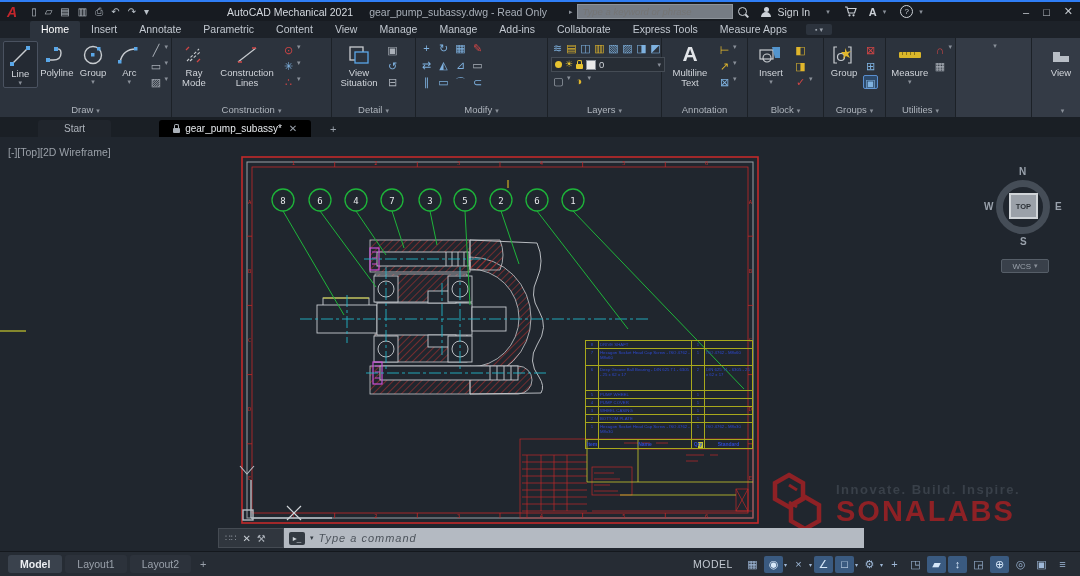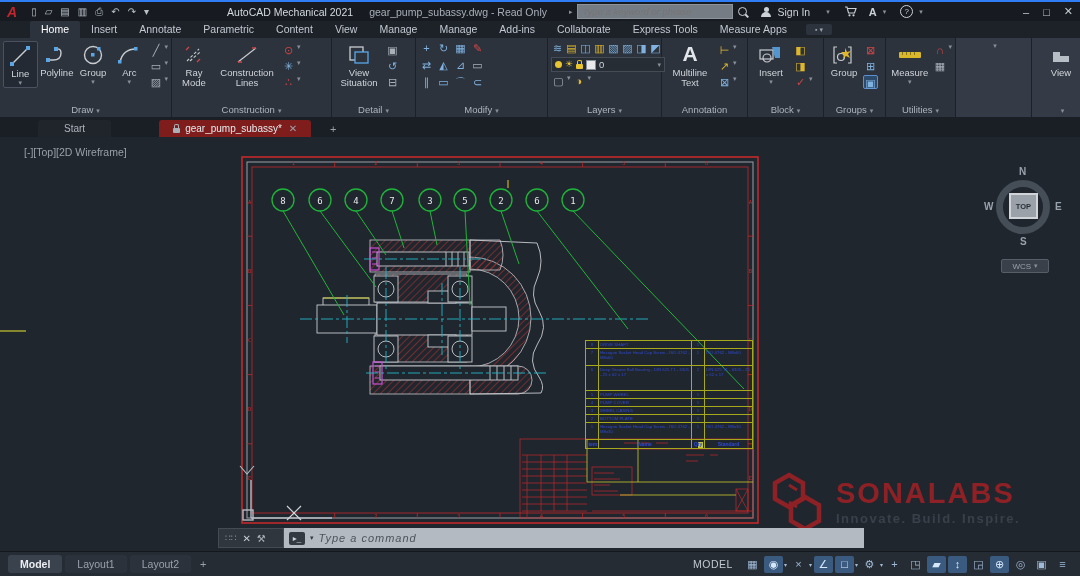--- a/index.html
+++ b/index.html
@@ -59,26 +59,26 @@
     background:repeating-linear-gradient(90deg,#8a741a 0 1px,transparent 1px 4px);}
   .clipicon{width:15px;height:19px;background:#c9975a;border-radius:2px;position:relative;}
   .clipicon::before{content:"";position:absolute;left:2px;top:3px;width:11px;height:14px;background:#f0f0f0;}
   .clipicon::after{content:"";position:absolute;left:4px;top:-2px;width:7px;height:3px;background:#8a6a3a;border-radius:1px;}
   .lighter{background:#343b46;}
   svg text{font-family:"DejaVu Sans Mono","Liberation Mono",monospace;}
   
   #filetabs{left:0;top:117px;width:1080px;height:20px;background:#1a1f25;display:flex;align-items:flex-end;padding-left:14px;box-sizing:border-box;gap:2px;}
   .ftab{height:17px;display:flex;align-items:center;gap:5px;font-size:10px;color:#aeb4bc;background:#20252c;
     padding:0 14px;border-radius:3px 3px 0 0;cursor:default;}
-  .ftab.active{background:#7f1d1d;color:#e6e9ed;}
+  .ftab.active{background:#000000;color:#e6e9ed;}
   .ftab .x{color:#9aa1ab;font-size:10px;margin-left:2px;}
   #newtab{width:16px;height:16px;color:#9aa1ab;font-size:11px;display:flex;align-items:center;justify-content:center;}
   
   #canvas{left:0;top:137px;width:1080px;height:414px;background:#20262e;}
-  #vplabel{left:24px;top:146px;font-size:10.5px;color:#9aa0a8;text-align:center;}
+  #vplabel{left:8px;top:146px;font-size:10.5px;color:#9aa0a8;text-align:center;}
   
   #vcube{left:984px;top:166px;width:80px;height:112px;}
   #vc-ring{position:absolute;left:12px;top:14px;width:54px;height:54px;border:7px solid #454d57;border-radius:50%;box-sizing:border-box;}
   .vc-l{position:absolute;color:#9aa2ac;font-size:10px;font-weight:bold;}
   #vc-top{position:absolute;left:25px;top:27px;width:29px;height:26px;background:#9ba1a9;border:2px solid #d0d4d8;
     box-sizing:border-box;color:#2b3036;font-size:7.5px;font-weight:bold;display:flex;align-items:center;justify-content:center;}
   #wcsbtn{position:absolute;left:17px;top:93px;width:46px;height:12px;background:#39404a;border:1px solid #565e68;border-radius:2px;
     color:#99a0aa;font-size:8px;display:flex;align-items:center;justify-content:center;gap:3px;}
   
   #wm{left:768px;top:466px;width:312px;height:72px;display:flex;align-items:center;gap:10px;overflow:hidden;}
@@ -661,22 +661,22 @@
 
 <div id="wm" class="abs">
   <svg width="58" height="60" viewBox="0 0 58 60">
     <g fill="none" stroke="#8e2125" stroke-width="4.5">
       <polygon points="21,3 35,11 35,27 21,35 7,27 7,11"></polygon>
       <polygon points="37,25 51,33 51,49 37,57 23,49 23,33"></polygon>
       <path d="M21,13 l8,5 M29,35 l-8,-5" stroke-width="3"></path>
     </g>
   </svg>
   <div id="wm-text">
+    <span id="wm-tag">Innovate.  Build.  Inspire.</span>
     <span id="wm-brand">SONALABS</span>
-    <span id="wm-tag">Innovate.  Build.  Inspire.</span>
   </div>
 </div>
 
 <div id="bom" class="abs">
     <div class="bomrow" style="height: 7px;">
       <div class="bc ctr">8</div>
       <div class="bc ">DRIVE SHAFT</div>
       <div class="bc ctr">1</div>
       <div class="bc "></div>
     </div>

